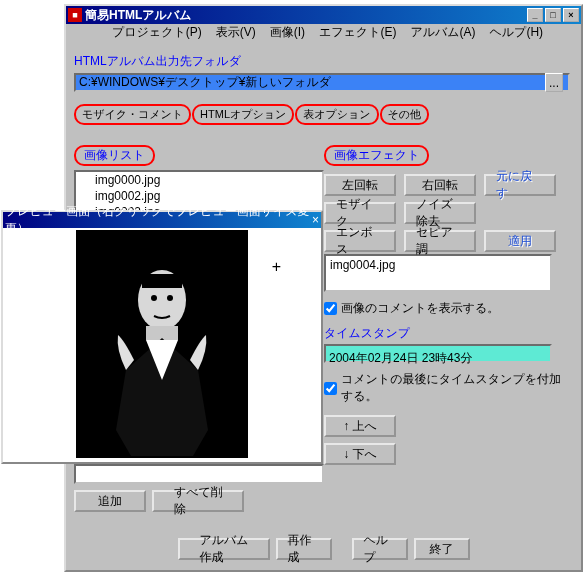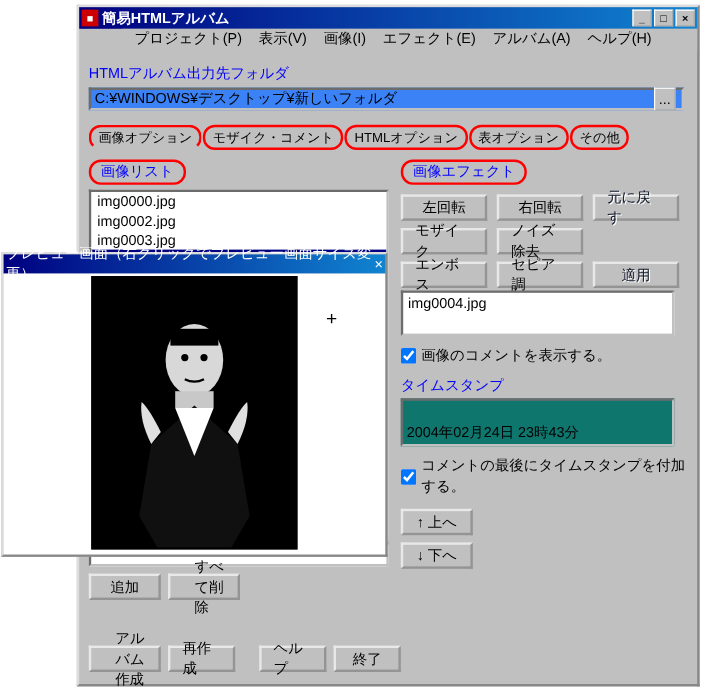--- a/index.html
+++ b/index.html
@@ -11,42 +11,42 @@
 .titlebar .sysbtn { width: 16px; height: 14px; background: #c0c0c0; border: 1px outset #fff; margin-left: 2px; color: #000; font-size: 9px; display: inline-flex; align-items: center; justify-content: center; font-family: Arial; font-weight: bold; }
 .menubar { height: 19px; background: #c0c0c0; display: flex; align-items: flex-end; padding: 0 4px; gap: 2px; margin-left: 36px; }
 .menubar span { padding: 2px 6px; }
 .content { padding: 10px 8px 6px 8px; }
 .label-blue { color: #0000ff; }
 .pathfield { width: 496px; height: 19px; background: #3b82f6; border: 2px inset #c0c0c0; padding: 1px 3px; display: flex; align-items: center; }
 .pathbtn { width: 18px; height: 19px; background: #c0c0c0; border: 1px outset #fff; display: inline-flex; align-items: center; justify-content: center; vertical-align: top; position: absolute; right: 10px; }
 .tabs { display: flex; margin-top: 12px; }
 .tab { border: 2px solid #ff0000; border-radius: 10px; padding: 1px 6px; background: #c0c0c0; margin-right: 1px; font-size: 11px; }
 .tab.active { border-bottom-color: #c0c0c0; }
-.mainrow { display: flex; margin-top: 8px; gap: 10px; }
+.mainrow { display: flex; margin-top: 20px; }
 .leftcol { width: 250px; }
 .rightcol { flex: 1; }
 .section-label { border: 2px solid #ff0000; border-radius: 10px; padding: 0 8px; display: inline-block; color: #0000ff; margin-bottom: 4px; }
 .listbox { width: 250px; height: 290px; background: #fff; border: 2px inset #c0c0c0; overflow: hidden; }
-.listitem { padding: 1px 5px; white-space: nowrap; }
+.listitem { padding: 1px 19px; white-space: nowrap; }
 .listitem.sel { background: #000080; color: #fff; }
 .smallfield { width: 250px; height: 20px; background: #fff; border: 2px inset #c0c0c0; margin-top: 4px; }
 .btnrow { display: flex; gap: 6px; margin-top: 6px; }
 .btn { height: 22px; background: #c0c0c0; border: 2px outset #e8e8e8; padding: 0 10px; display: inline-flex; align-items: center; justify-content: center; }
-.btn.disabled { color: #0f172a; text-shadow: 1px 1px #fff; }
-.btn.w60 { width: 60px; }
+.btn.disabled { color: #1d4ed8; text-shadow: 1px 1px #fff; }
+.btn.w60 { width: 72px; }
 .btn.w70 { width: 56px; }
-.btn.w80 { width: 60px; padding-left: 20px; }
+.btn.w80 { width: 92px; padding-left: 20px; }
 .rightgrid { display: grid; grid-template-columns: repeat(3, 72px); gap: 6px 8px; margin-top: 4px; }
 .comment-label { margin-top: 14px; }
 .commentbox { width: 228px; height: 38px; background: #fff; border: 2px inset #c0c0c0; padding: 2px 4px; margin-top: 2px; }
 .chk { display: flex; align-items: center; gap: 4px; margin-top: 8px; }
 .chk input { width: 13px; height: 13px; }
 .tslabel { color: #0000ff; margin-top: 8px; }
-.tsfield { width: 228px; height: 19px; background: #0f766e; border: 2px inset #c0c0c0; padding: 18px 3px; margin-top: 2px; }
-.footer { display: flex; gap: 20px; margin-top: 8px; padding: 0 4px 4px 4px; position: absolute; bottom: 6px; left: 4px; right: 4px; justify-content: flex-start; }
+.tsfield { width: 228px; height: 19px; background: #5eead4; border: 2px inset #c0c0c0; padding: 4px 3px; margin-top: 2px; }
+.footer { display: flex; gap: 20px; margin-top: 8px; padding: 0 4px 4px 4px; position: absolute; bottom: 6px; left: 4px; right: 4px; justify-content: center; }
 .footer .lgrp, .footer .rgrp { display: flex; gap: 6px; }
 .preview { position: absolute; left: 1px; top: 210px; width: 322px; height: 254px; background: #c0c0c0; border: 2px outset #dcdcdc; z-index: 10; }
 .preview .ptitle { height: 16px; background: linear-gradient(to right, #000080, #1084d0); color: #fff; display: flex; align-items: center; padding: 0 2px; font-size: 11px; }
 .preview .ptitle .t { flex: 1; }
 .preview .pbody { background: #fff; height: 234px; display: flex; align-items: flex-start; justify-content: center; padding-top: 2px; position: relative; }
 .pimg { width: 172px; height: 228px; background: #000; position: relative; overflow: hidden; }
 .pimg svg { width: 100%; height: 100%; }
 .crosshair { position: absolute; right: 40px; top: 30px; color: #000; font-size: 16px; }
 .pathrow { position: relative; display: flex; }
 </style>
@@ -71,21 +71,20 @@
   </div>
   <div class="content">
     <div class="label-blue">HTMLアルバム出力先フォルダ</div>
     <div class="pathrow" style="margin-top:3px;">
       <div class="pathfield">
           <span>C:¥WINDOWS¥デスクトップ¥新しいフォルダ</span>
         </div>
       <div class="pathbtn">...</div>
     </div>
     <div class="tabs">
-      <div class="tab active">画像オプション</div>
       <div class="tab">モザイク・コメント</div>
       <div class="tab">HTMLオプション</div>
       <div class="tab">表オプション</div>
       <div class="tab">その他</div>
     </div>
 
     <div class="mainrow">
       <div class="leftcol">
         <div class="section-label">画像リスト</div>
         <div class="listbox">

